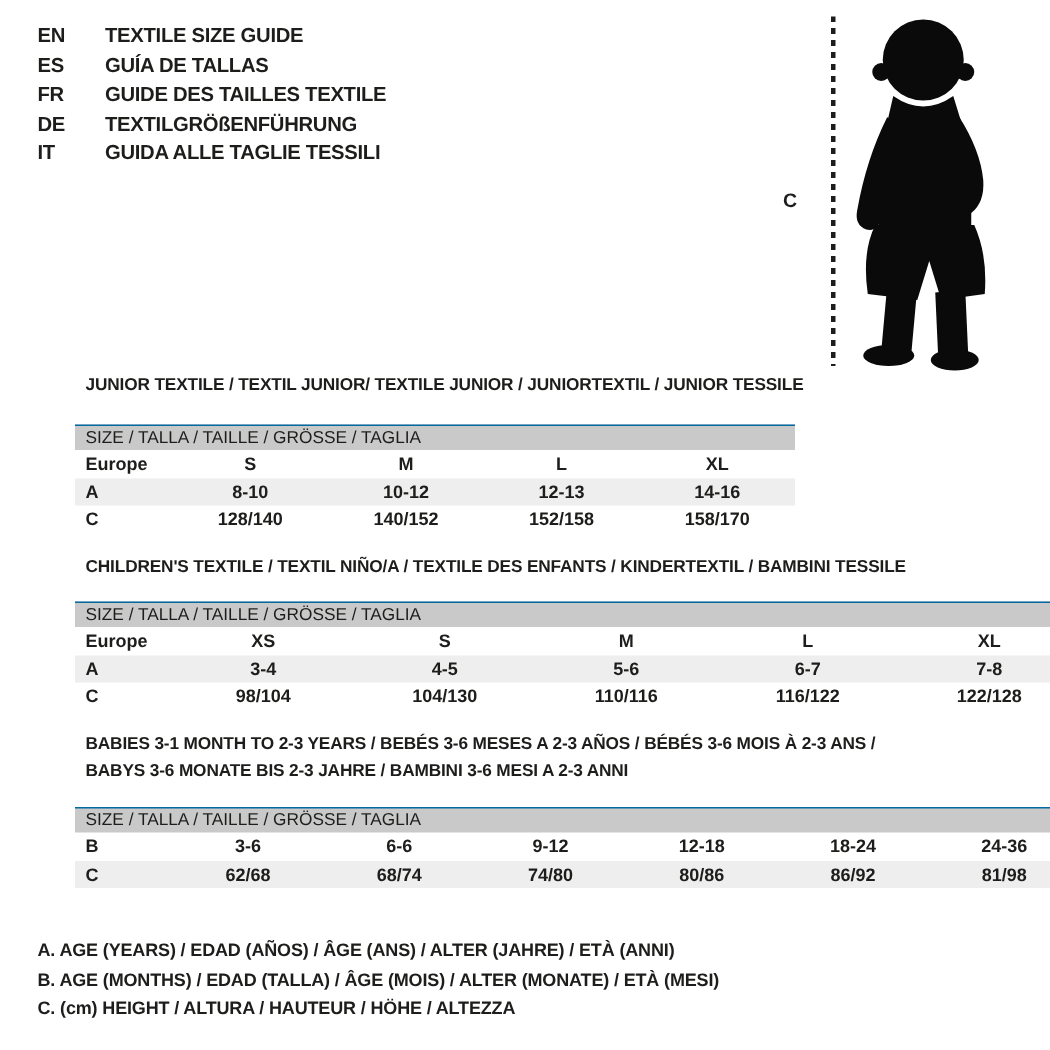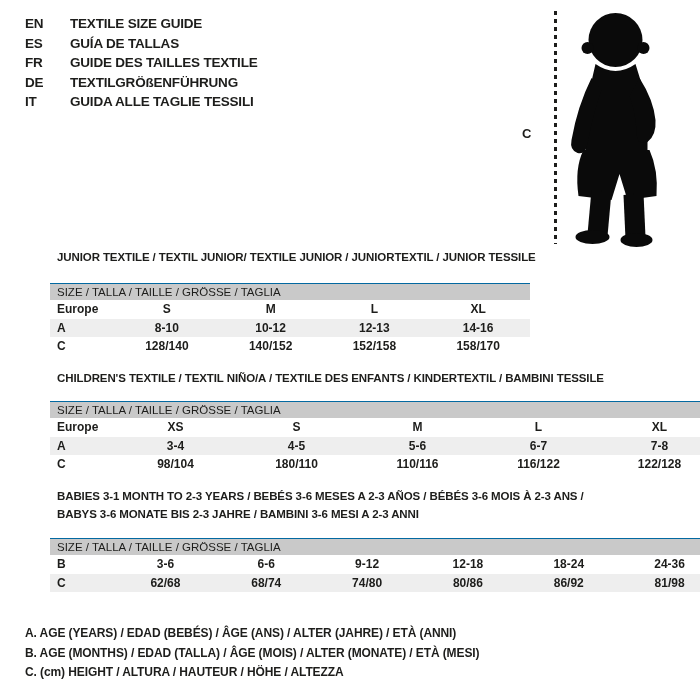--- a/index.html
+++ b/index.html
@@ -138,21 +138,21 @@
         <span class="lbl">A</span>
         <span class="cell">3-4</span>
         <span class="cell">4-5</span>
         <span class="cell">5-6</span>
         <span class="cell">6-7</span>
         <span class="cell">7-8</span>
       </div>
       <div class="trow">
         <span class="lbl">C</span>
         <span class="cell">98/104</span>
-        <span class="cell">180/110</span>
+        <span class="cell">104/130</span>
         <span class="cell">110/116</span>
         <span class="cell">116/122</span>
         <span class="cell">122/128</span>
       </div>
     </div>
 </div>
 
 <div class="section" id="sec3">
   <div class="sec-title second">BABIES 3-1 MONTH TO 2-3 YEARS / BEBÉS 3-6 MESES A 2-3 AÑOS / BÉBÉS 3-6 MOIS À 2-3 ANS /</div>
   <div class="sec-title second">BABYS 3-6 MONATE BIS 2-3 JAHRE / BAMBINI 3-6 MESI A 2-3 ANNI</div>
@@ -173,16 +173,16 @@
         <span class="cell">68/74</span>
         <span class="cell">74/80</span>
         <span class="cell">80/86</span>
         <span class="cell">86/92</span>
         <span class="cell">81/98</span>
       </div>
     </div>
 </div>
 
 <div class="notes">
-  <div class="note-line">A. AGE (YEARS) / EDAD (BEBÉS) / ÂGE (ANS) / ALTER (JAHRE) / ETÀ (ANNI)</div>
+  <div class="note-line">A. AGE (YEARS) / EDAD (AÑOS) / ÂGE (ANS) / ALTER (JAHRE) / ETÀ (ANNI)</div>
   <div class="note-line">B. AGE (MONTHS) / EDAD (TALLA) / ÂGE (MOIS) / ALTER (MONATE) / ETÀ (MESI)</div>
   <div class="note-line">C. (cm) HEIGHT / ALTURA / HAUTEUR / HÖHE / ALTEZZA</div>
 </div>
 
 </body></html>

